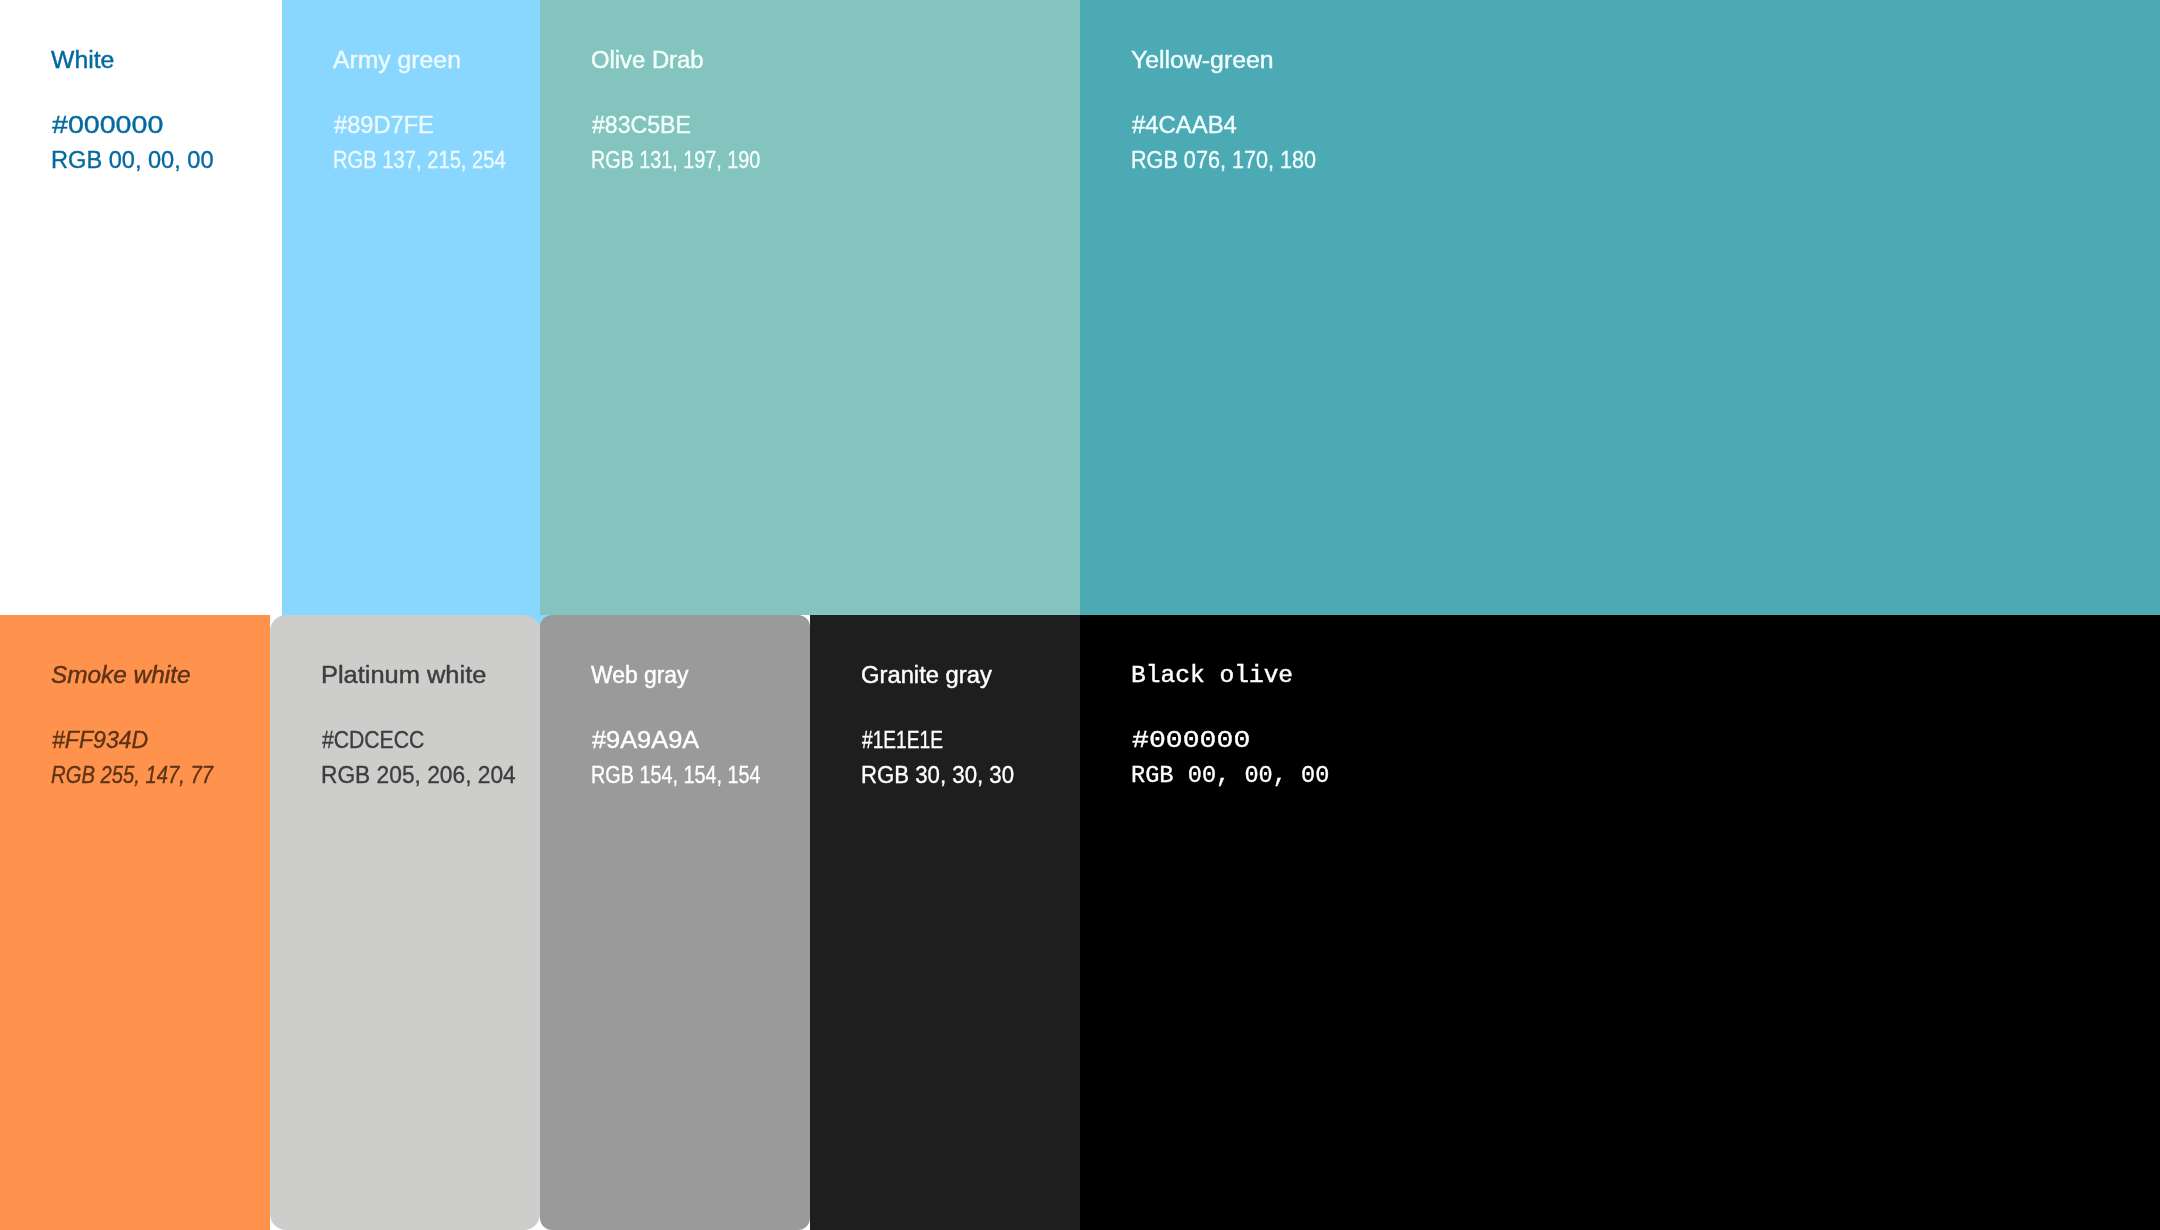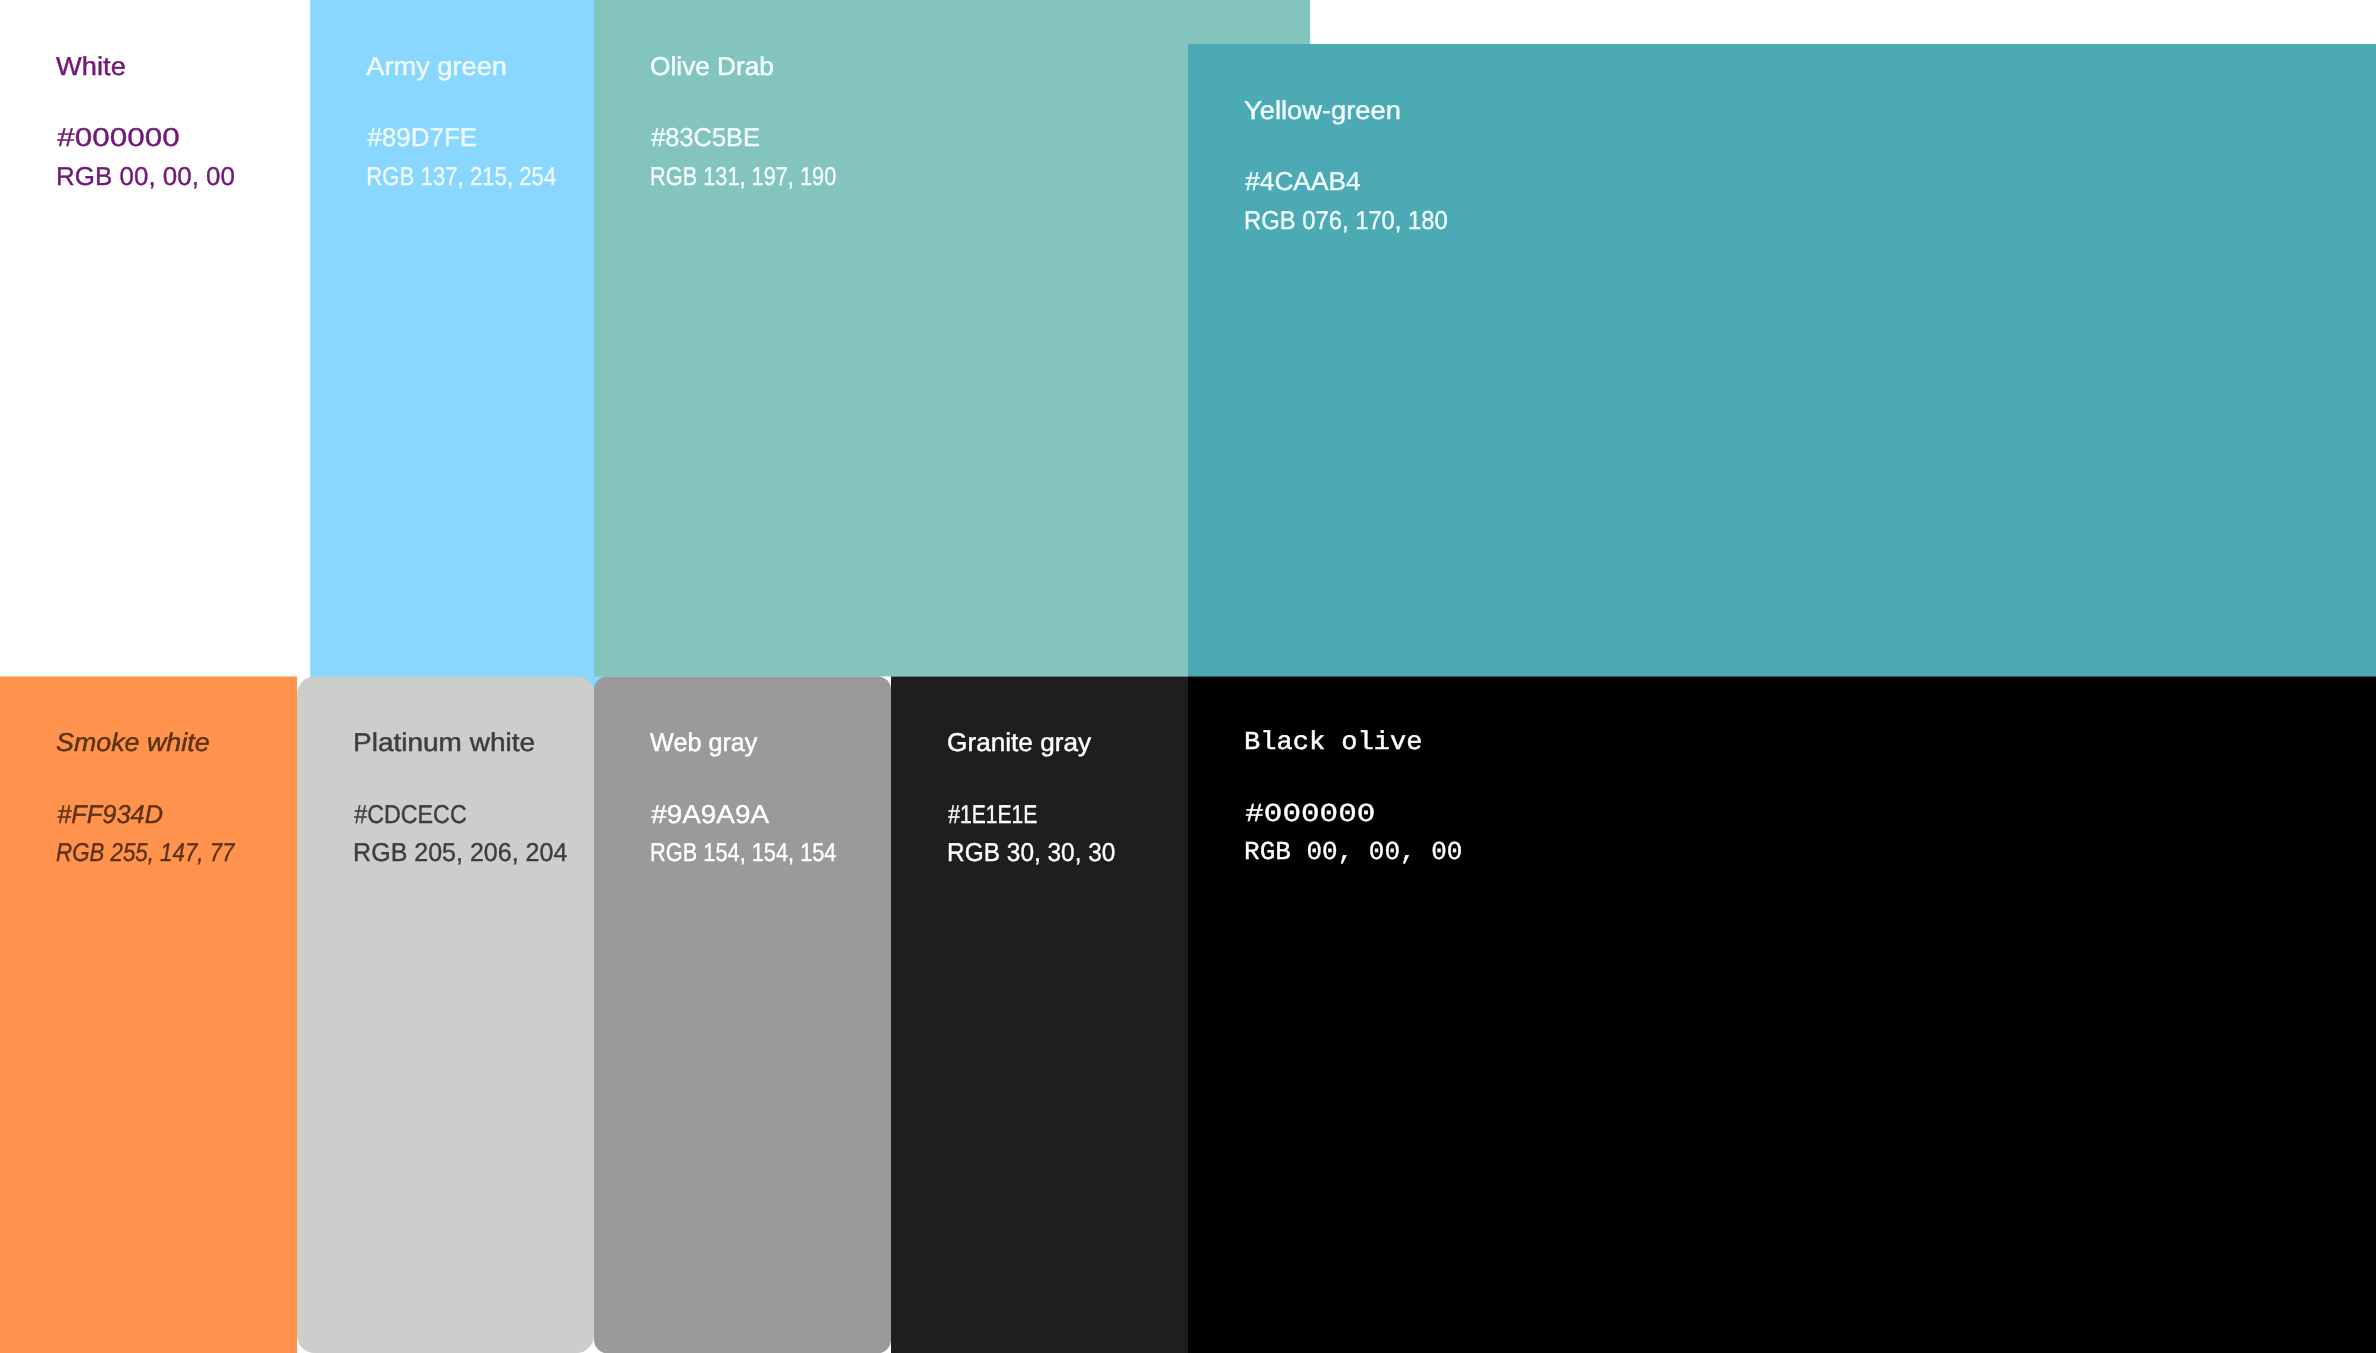--- a/index.html
+++ b/index.html
@@ -44,39 +44,39 @@
   .s5{left:270px; top:615px; width:270px;  height:615px;}
   .s6{left:540px; top:615px; width:270px;  height:615px;border-radius:12px;}
   .s7{left:810px; top:615px; width:270px;  height:799px;text-decoration:underline;}
   .s8{left:1080px;top:615px; width:1080px; height:615px;}
 </style>
 </head>
 <body>
 
 <div class="palette">
 
-  <div class="swatch s0" style="background: rgb(255, 255, 255); color: #701a75;">
+  <div class="swatch s0" style="background: rgb(255, 255, 255); color: #0369a1;">
     <div class="swatch-label swatch-name">White</div>
     <div class="swatch-label swatch-hex">#000000</div>
     <div class="swatch-label swatch-rgb">RGB 00, 00, 00</div>
   </div>
 
   <div class="swatch s1" style="background: rgb(137, 215, 254); color: rgb(237, 250, 255);">
     <div class="swatch-label swatch-name">Army green</div>
     <div class="swatch-label swatch-hex">#89D7FE</div>
     <div class="swatch-label swatch-rgb">RGB 137, 215, 254</div>
   </div>
 
   <div class="swatch s2" style="background: rgb(131, 197, 190); color: rgb(243, 255, 252);">
     <div class="swatch-label swatch-name">Olive Drab</div>
     <div class="swatch-label swatch-hex">#83C5BE</div>
     <div class="swatch-label swatch-rgb">RGB 131, 197, 190</div>
   </div>
 
-  <div class="swatch s3" style="background: rgb(76, 170, 180); color: rgb(240, 254, 255); margin-top: 40px;">
+  <div class="swatch s3" style="background: rgb(76, 170, 180); color: rgb(240, 254, 255);">
     <div class="swatch-label swatch-name">Yellow-green</div>
     <div class="swatch-label swatch-hex">#4CAAB4</div>
     <div class="swatch-label swatch-rgb">RGB 076, 170, 180</div>
   </div>
 
   <div class="swatch s4" style="background: rgb(255, 147, 77); color: rgb(90, 51, 23); font-style: italic;">
     <div class="swatch-label swatch-name">Smoke white</div>
     <div class="swatch-label swatch-hex">#FF934D</div>
     <div class="swatch-label swatch-rgb">RGB 255, 147, 77</div>
   </div>

